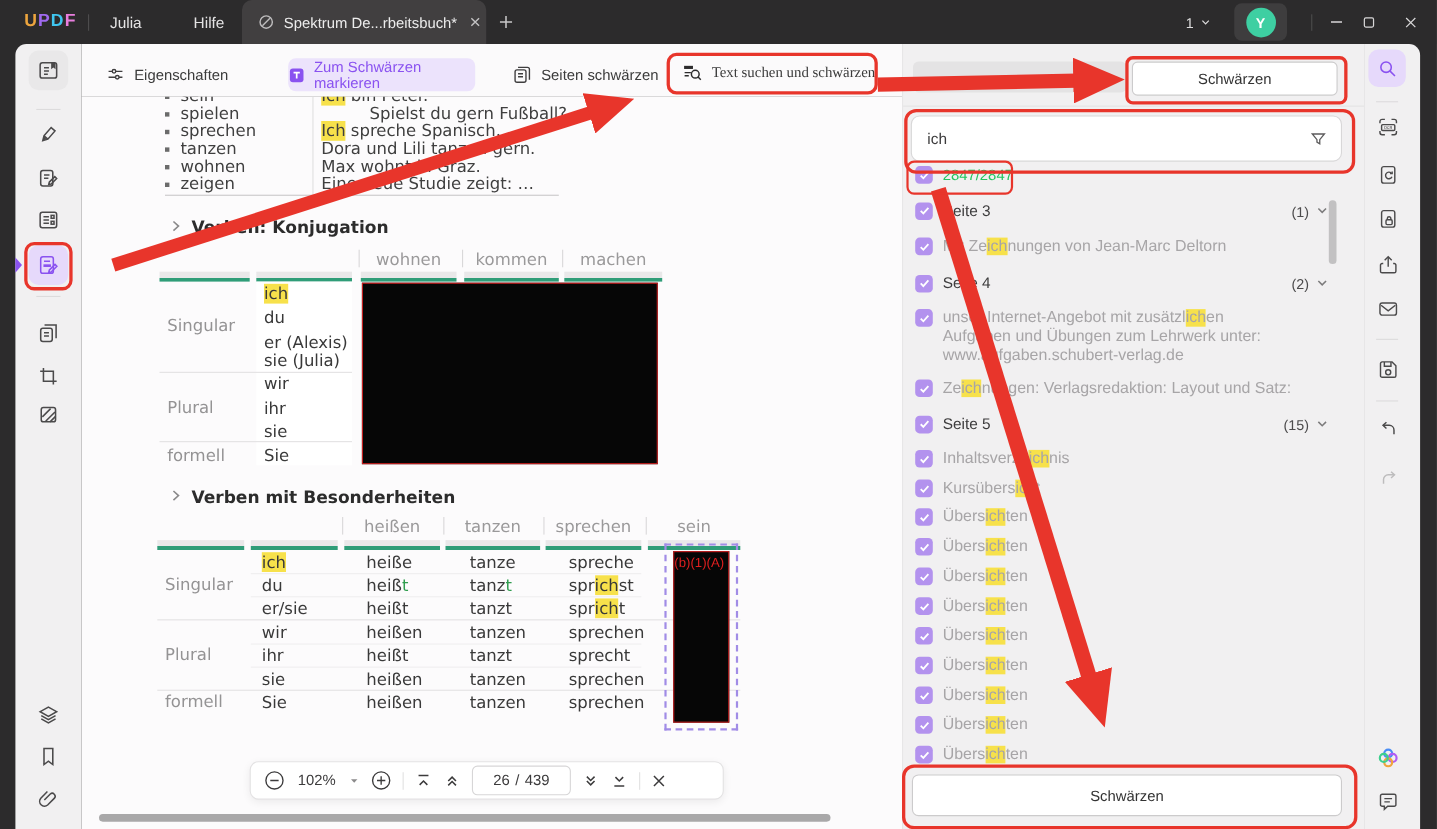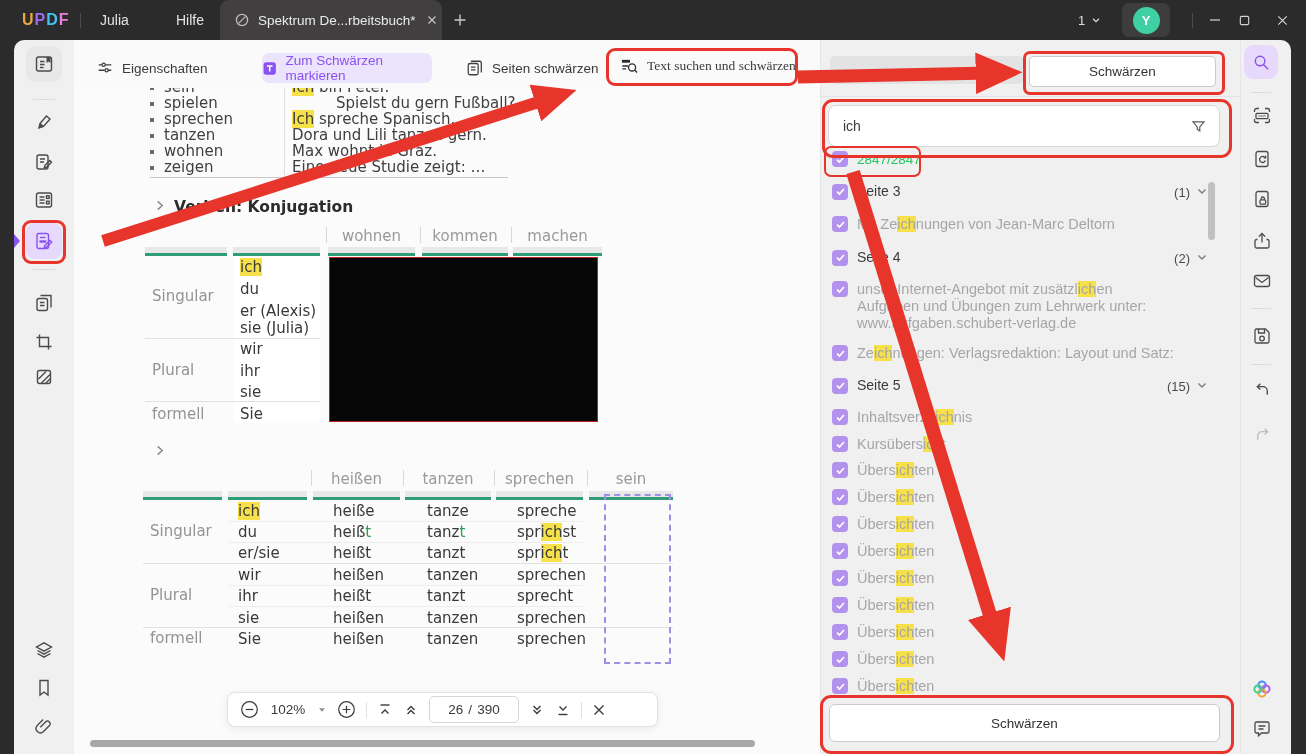--- a/index.html
+++ b/index.html
@@ -290,20 +290,21 @@
   <div class="abs tcell doc-font" style="left:240px;top:404px;"><span>Sie</span></div>
   <div class="abs gsep" style="left:145px;top:338px;width:175px;"></div>
   <div class="abs gsep" style="left:145px;top:401px;width:175px;"></div>
   <div class="abs" style="left:329px;top:257px;width:269px;height:165px;background:#060606;border:1.5px solid #c41e1e;box-sizing:border-box;z-index:12;"></div>
 
   <div class="abs ic" style="left:154px;top:445px;color:#8a898a;">
     <svg width="11" height="11" viewBox="0 0 12 12" fill="none" stroke="currentColor" stroke-width="1.6">
         <path d="M4 1.5L9 6l-5 4.5"></path>
       </svg>
   </div>
+  <div class="abs dochead doc-font" style="left:174px;top:443px;">Verben mit Besonderheiten</div>
 
   <div class="abs thead doc-font" style="left:313px;top:470px;width:87px;">heißen</div>
   <div class="abs thead doc-font" style="left:405px;top:470px;width:86px;">tanzen</div>
   <div class="abs thead doc-font" style="left:496px;top:470px;width:87px;">sprechen</div>
   <div class="abs thead doc-font" style="left:589px;top:470px;width:84px;">sein</div>
   <div class="abs tick" style="left:311px;top:470px;height:16px;"></div>
   <div class="abs tick" style="left:403px;top:470px;height:16px;"></div>
   <div class="abs tick" style="left:494px;top:470px;height:16px;"></div>
   <div class="abs tick" style="left:587px;top:470px;height:16px;"></div>
   <div class="abs gband" style="left:143px;top:491px;width:79px;height:9px;"></div>
@@ -346,20 +347,23 @@
   <div class="abs tcell doc-font" style="left:238px;top:608px;"><span>sie</span></div>
   <div class="abs tcell doc-font" style="left:333px;top:608px;"><span>heißen</span></div>
   <div class="abs tcell doc-font" style="left:427px;top:608px;"><span>tanzen</span></div>
   <div class="abs tcell doc-font" style="left:517px;top:608px;"><span>sprechen</span></div>
   <div class="abs tcell doc-font" style="left:238px;top:629px;"><span>Sie</span></div>
   <div class="abs tcell doc-font" style="left:333px;top:629px;"><span>heißen</span></div>
   <div class="abs tcell doc-font" style="left:427px;top:629px;"><span>tanzen</span></div>
   <div class="abs tcell doc-font" style="left:517px;top:629px;"><span>sprechen</span></div>
 
   <div class="abs" style="left:604px;top:494px;width:67px;height:170px;border:2px dashed var(--selection_dash_purple);box-sizing:border-box;z-index:13;"></div>
+  <div class="abs" style="left:612px;top:501px;width:51px;height:156px;background:#060606;border:1.5px solid #c41e1e;box-sizing:border-box;z-index:14;overflow:hidden;">
+    <div style="color:var(--redaction_tag_red);font-size:12px;white-space:nowrap;margin-top:2px;">(b)(1)(A)</div>
+  </div>
 
   <div class="abs" style="left:227px;top:692px;width:431px;height:35px;background:#fff;border:1px solid #e3e2e3;border-radius:8px;box-shadow:0 2px 8px rgba(0,0,0,.07);z-index:20;display:flex;align-items:center;padding:0 12px;box-sizing:border-box;gap:10px;color:#3c3b3c;">
     <span class="ic">
         <svg width="19" height="19" viewBox="0 0 20 20" fill="none" stroke="currentColor" stroke-width="1.3">
           <circle cx="10" cy="10" r="8.2"></circle>
           <path d="M6 10h8"></path>
         </svg>
       </span>
     <span style="font-size:13.5px;min-width:38px;text-align:center;">102%</span>
     <span class="ic" style="color:#8b8a8b;">
@@ -382,21 +386,21 @@
       </span>
     <span class="ic">
         <svg width="16" height="16" viewBox="0 0 16 16" fill="none" stroke="currentColor" stroke-width="1.4">
           <path d="M4.5 8L8 4.5 11.5 8"></path>
           <path d="M4.5 12L8 8.5l3.5 3.5"></path>
         </svg>
       </span>
     <span style="border:1px solid #d7d6d7;border-radius:5px;height:25px;min-width:88px;display:flex;align-items:center;justify-content:center;gap:5px;font-size:13.5px;">
       <span>26</span>
       <span>/</span>
-      <span>390</span>
+      <span>439</span>
     </span>
     <span class="ic">
         <svg width="16" height="16" viewBox="0 0 16 16" fill="none" stroke="currentColor" stroke-width="1.4">
           <path d="M4.5 4L8 7.5 11.5 4"></path>
           <path d="M4.5 8L8 11.5 11.5 8"></path>
         </svg>
       </span>
     <span class="ic">
         <svg width="16" height="16" viewBox="0 0 16 16" fill="none" stroke="currentColor" stroke-width="1.4">
           <path d="M4.5 4.5L8 8l3.5-3.5"></path>

